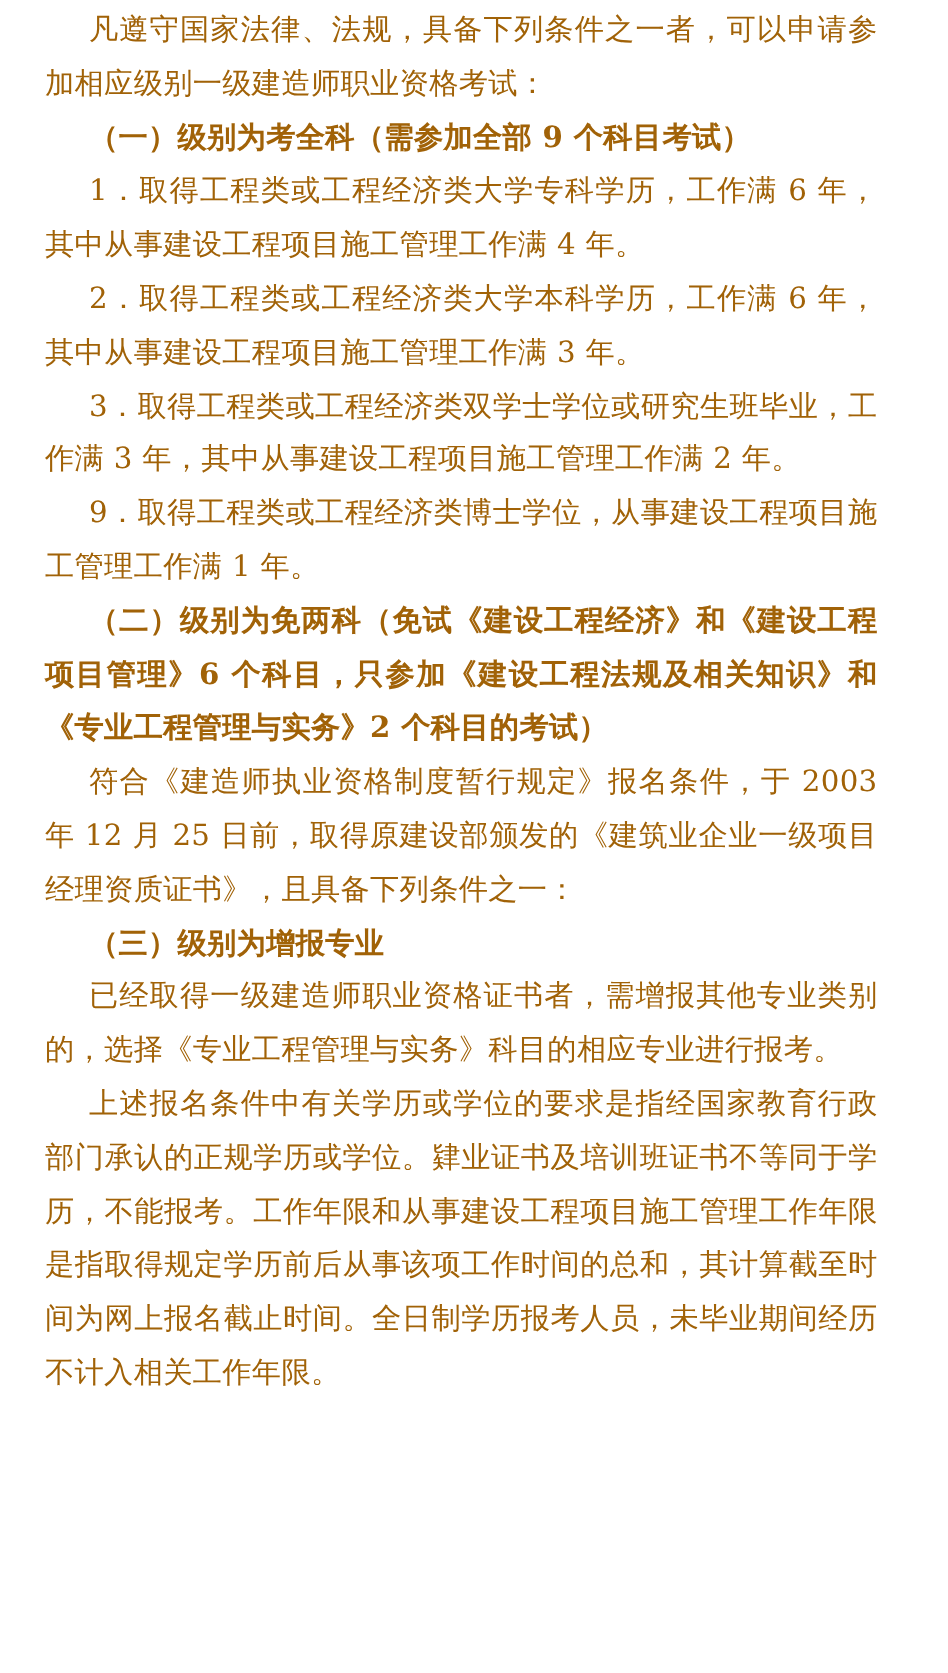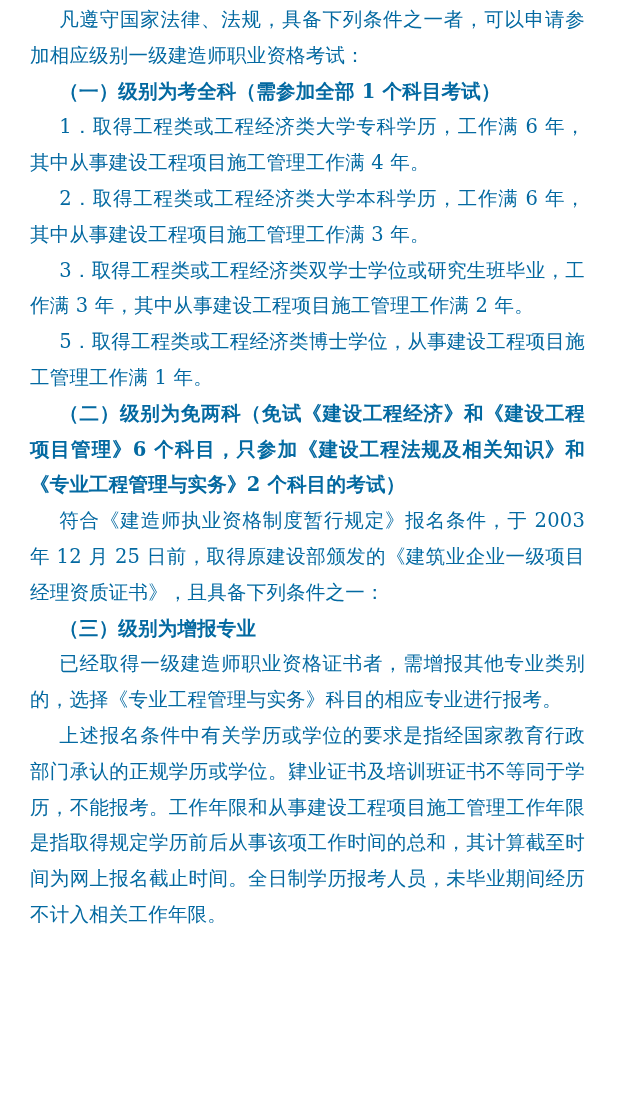--- a/index.html
+++ b/index.html
@@ -19,39 +19,39 @@
     padding: 2px 47px 0 30px;
     background: #ffffff;
   }
   .doc p {
     margin: 0;
     padding: 0;
     font-family: "DejaVu Serif", "Liberation Serif", serif;
     font-size: 19.5px;
     line-height: 35.8px;
     letter-spacing: 0.2px;
-    color: #0369a1;
+    color: #a16207;
     text-align: justify;
     text-indent: 1.5em;
     word-break: break-all;
   }
   .doc p.heading {
     font-weight: bold;
   }
 </style>
 </head>
 <body>
 
 <div class="page">
   <div class="doc">
     <p class="body">凡遵守国家法律、法规，具备下列条件之一者，可以申请参加相应级别一级建造师职业资格考试：</p>
-    <p class="heading">（一）级别为考全科（需参加全部 1 个科目考试）</p>
+    <p class="heading">（一）级别为考全科（需参加全部 9 个科目考试）</p>
     <p class="body">1．取得工程类或工程经济类大学专科学历，工作满 6 年，其中从事建设工程项目施工管理工作满 4 年。</p>
     <p class="body">2．取得工程类或工程经济类大学本科学历，工作满 6 年，其中从事建设工程项目施工管理工作满 3 年。</p>
     <p class="body">3．取得工程类或工程经济类双学士学位或研究生班毕业，工作满 3 年，其中从事建设工程项目施工管理工作满 2 年。</p>
-    <p class="body">5．取得工程类或工程经济类博士学位，从事建设工程项目施工管理工作满 1 年。</p>
+    <p class="body">9．取得工程类或工程经济类博士学位，从事建设工程项目施工管理工作满 1 年。</p>
     <p class="heading">（二）级别为免两科（免试《建设工程经济》和《建设工程项目管理》6 个科目，只参加《建设工程法规及相关知识》和《专业工程管理与实务》2 个科目的考试）</p>
     <p class="body">符合《建造师执业资格制度暂行规定》报名条件，于 2003 年 12 月 25 日前，取得原建设部颁发的《建筑业企业一级项目经理资质证书》，且具备下列条件之一：</p>
     <p class="heading">（三）级别为增报专业</p>
     <p class="body">已经取得一级建造师职业资格证书者，需增报其他专业类别的，选择《专业工程管理与实务》科目的相应专业进行报考。</p>
     <p class="body">上述报名条件中有关学历或学位的要求是指经国家教育行政部门承认的正规学历或学位。肄业证书及培训班证书不等同于学历，不能报考。工作年限和从事建设工程项目施工管理工作年限是指取得规定学历前后从事该项工作时间的总和，其计算截至时间为网上报名截止时间。全日制学历报考人员，未毕业期间经历不计入相关工作年限。</p>
   </div>
 </div>
 
 </body></html>

